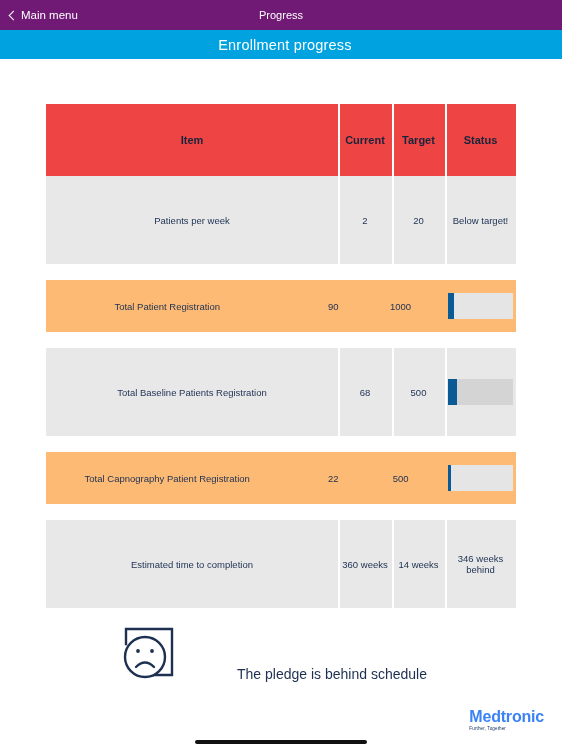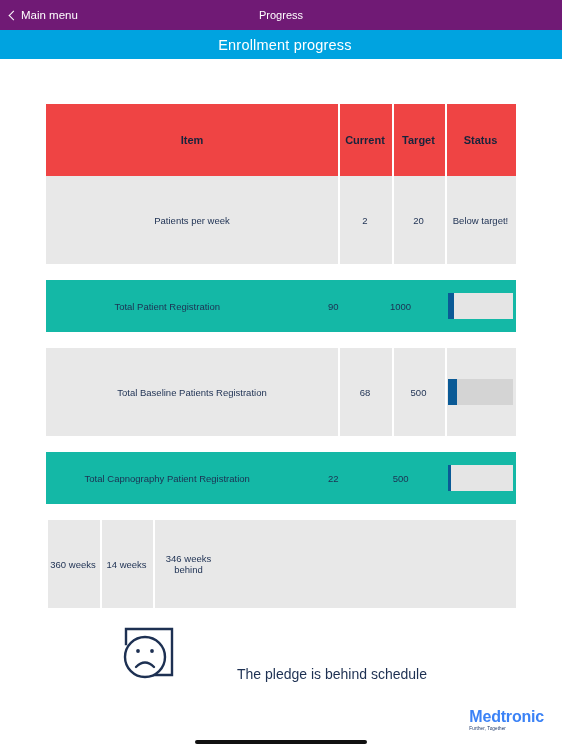--- a/index.html
+++ b/index.html
@@ -115,21 +115,21 @@
     top: 104px;
     width: 470px;
   }
   .t-row {
     display: flex;
     width: 100%;
     align-items: stretch;
   }
   .t-row.header { background: #ef4444; height: 72px; }
   .t-row.shaded { background: #e8e8e8; }
-  .t-row.plain  { background: #14b8a6; gap: 22px; }
+  .t-row.plain  { background: #fdba74; gap: 22px; }
   .t-row.tall   { height: 88px; }
   .t-row.short  { height: 52px; }
   .t-row.gap    { height: 16px; background: #ffffff; }
 
   .cell {
     display: flex;
     align-items: center;
     justify-content: center;
     font-size: 9.5px;
     color: #1d3052;
@@ -301,20 +301,21 @@
       <div class="cell c-status">
         <div class="progress-track">
           <div class="progress-fill" style="width: 4.4%;"></div>
         </div>
       </div>
     </div>
 
     <div class="t-row gap"></div>
 
     <div class="t-row shaded tall">
+      <div class="cell c-item">Estimated time to completion</div>
       <div class="cell c-current">360 weeks</div>
       <div class="cell c-target">14 weeks</div>
       <div class="cell c-status">346 weeks behind</div>
     </div>
 
   </div>
 
   <div class="footer-msg">
     <svg class="sad-icon" viewBox="0 0 58 58">
       <path d="M6 20 V5 H52 V51 H34" fill="none" stroke="#1d3052" stroke-width="2.4" stroke-linecap="square"></path>

